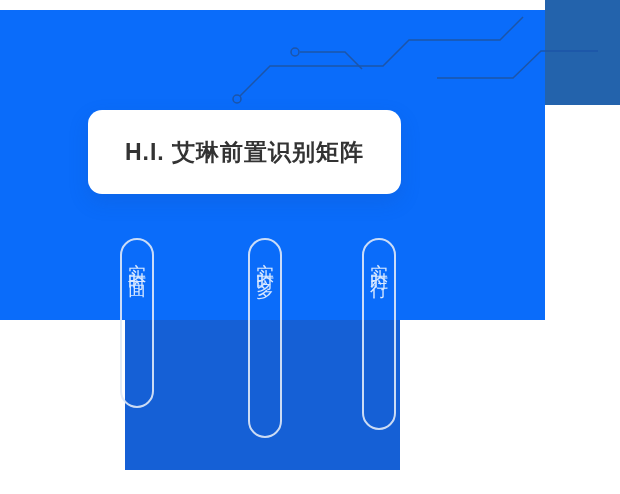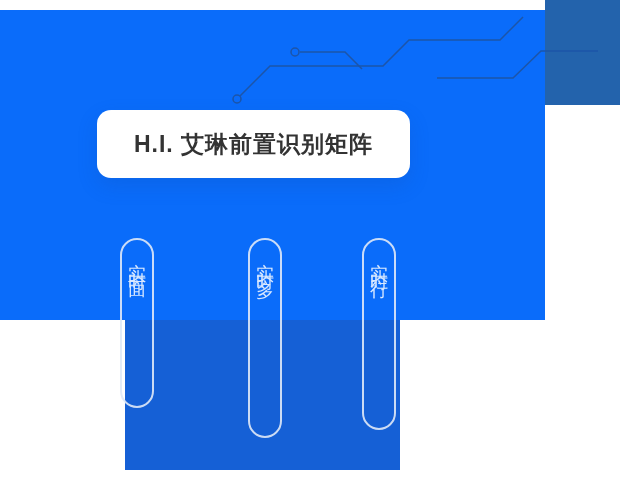--- a/index.html
+++ b/index.html
@@ -6,21 +6,21 @@
   body{
     width:620px;height:494px;position:relative;overflow:hidden;
     background:#ffffff;
     font-family:"Liberation Sans","DejaVu Sans",sans-serif;
   }
   .corner-rect{position:absolute;left:545px;top:0;width:75px;height:105px;background:#2363ac;z-index:1;}
   .main-rect{position:absolute;left:0;top:10px;width:545px;height:310px;background:#0a6cfa;z-index:2;}
   .bottom-rect{position:absolute;left:125px;top:320px;width:275px;height:150px;background:#1560d6;z-index:2;}
   .circuit{position:absolute;left:0;top:0;z-index:3;pointer-events:none;}
   .title-card{
-    position:absolute;left:97px;top:110px;width:313px;height:68px;z-index:4;
+    position:absolute;left:88px;top:110px;width:313px;height:84px;z-index:4;
     background:#ffffff;border-radius:14px;
     box-shadow:0 8px 20px rgba(20,70,160,0.18);
     display:flex;align-items:center;justify-content:center;
   }
   .title-card span{font-size:23px;font-weight:600;color:#333333;letter-spacing:1px;white-space:nowrap;}
   .pill{
     position:absolute;width:34px;z-index:4;
     border:2px solid rgba(223,233,247,0.9);
     border-radius:18px;
     box-sizing:border-box;

